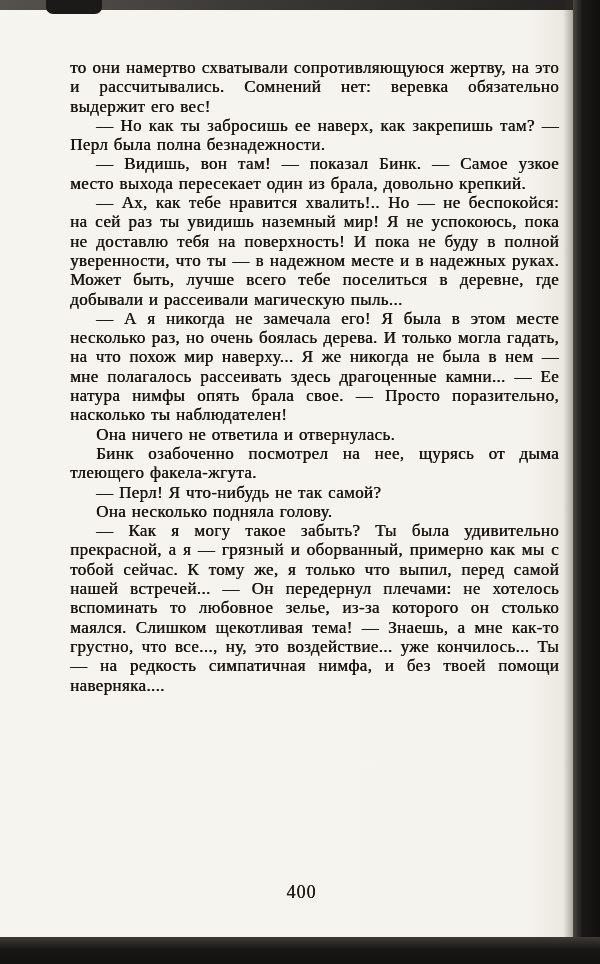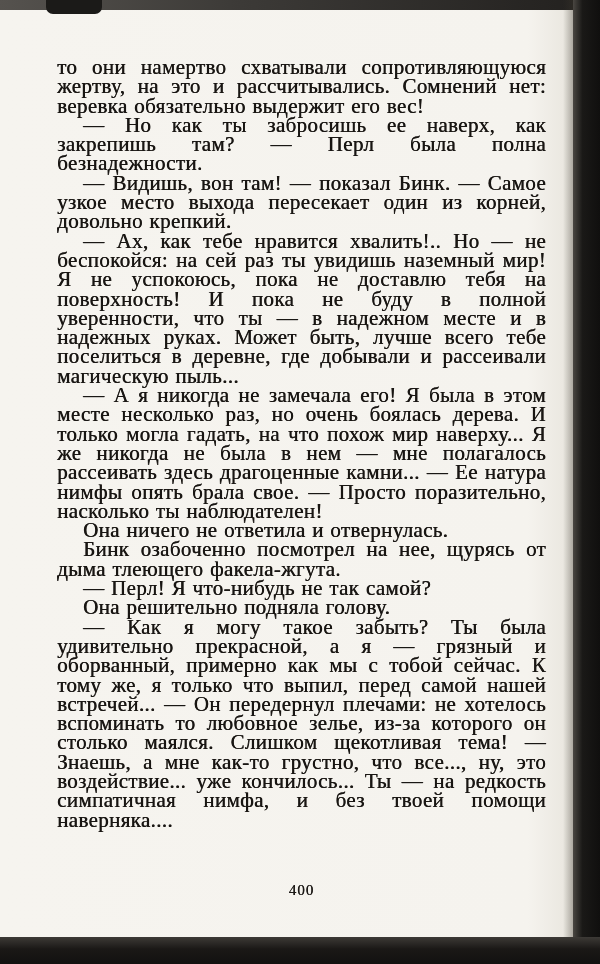--- a/index.html
+++ b/index.html
@@ -46,25 +46,25 @@
     background: linear-gradient(to right, rgba(60,55,45,0) 0%, rgba(60,55,45,0.35) 100%);
   }
   .edge-bottom {
     position: absolute;
     left: 0; bottom: 0;
     width: 600px; height: 27px;
     background: linear-gradient(to bottom, #3d3a36 0%, #1a1816 45%, #121110 100%);
   }
   .text-block {
     position: absolute;
-    left: 57px;
+    left: 70px;
     top: 58px;
     width: 489px;
     color: #191613;
-    font-size: 21px;
+    font-size: 17px;
     line-height: 19.3px;
     text-align: justify;
     letter-spacing: 0.35px;
     word-spacing: 1px;
     text-shadow: 0.4px 0 0 currentColor;
     hyphens: auto;
   }
   .text-block p {
     margin: 0;
     padding: 0;
@@ -73,44 +73,44 @@
   .text-block p.first {
     text-indent: 0;
   }
   .page-number {
     position: absolute;
     left: 57px;
     top: 882px;
     width: 489px;
     text-align: center;
     color: #1c1916;
-    font-size: 15px;
+    font-size: 18px;
     letter-spacing: 1px;
     text-shadow: 0.3px 0 0 currentColor;
   }
 </style>
 </head>
 <body>
 
 <div class="sheet">
 
   <div class="edge-top"></div>
   <div class="edge-top-blob"></div>
   <div class="edge-right-shadow"></div>
   <div class="edge-right"></div>
   <div class="edge-bottom"></div>
 
   <div class="text-block">
     <p class="first">то они намертво схватывали сопротивляющуюся жертву, на это и рассчитывались. Сомнений нет: веревка обязательно выдержит его вес!</p>
     <p>— Но как ты забросишь ее наверх, как закрепишь там? — Перл была полна безнадежности.</p>
-    <p>— Видишь, вон там! — показал Бинк. — Самое узкое место выхода пересекает один из корней, довольно крепкий.</p>
+    <p>— Видишь, вон там! — показал Бинк. — Самое узкое место выхода пересекает один из брала, довольно крепкий.</p>
     <p>— Ах, как тебе нравится хвалить!.. Но — не беспокойся: на сей раз ты увидишь наземный мир! Я не успокоюсь, пока не доставлю тебя на поверхность! И пока не буду в полной уверенности, что ты — в надежном месте и в надежных руках. Может быть, лучше всего тебе поселиться в деревне, где добывали и рассеивали магическую пыль...</p>
     <p>— А я никогда не замечала его! Я была в этом месте несколько раз, но очень боялась дерева. И только могла гадать, на что похож мир наверху... Я же никогда не была в нем — мне полагалось рассеивать здесь драгоценные камни... — Ее натура нимфы опять брала свое. — Просто поразительно, насколько ты наблюдателен!</p>
     <p>Она ничего не ответила и отвернулась.</p>
     <p>Бинк озабоченно посмотрел на нее, щурясь от дыма тлеющего факела-жгута.</p>
     <p>— Перл! Я что-нибудь не так самой?</p>
-    <p>Она решительно подняла голову.</p>
+    <p>Она несколько подняла голову.</p>
     <p>— Как я могу такое забыть? Ты была удивительно прекрасной, а я — грязный и оборванный, примерно как мы с тобой сейчас. К тому же, я только что выпил, перед самой нашей встречей... — Он передернул плечами: не хотелось вспоминать то любовное зелье, из-за которого он столько маялся. Слишком щекотливая тема! — Знаешь, а мне как-то грустно, что все..., ну, это воздействие... уже кончилось... Ты — на редкость симпатичная нимфа, и без твоей помощи наверняка....</p>
   </div>
 
   <div class="page-number">400</div>
 
 </div>
 
 </body></html>

